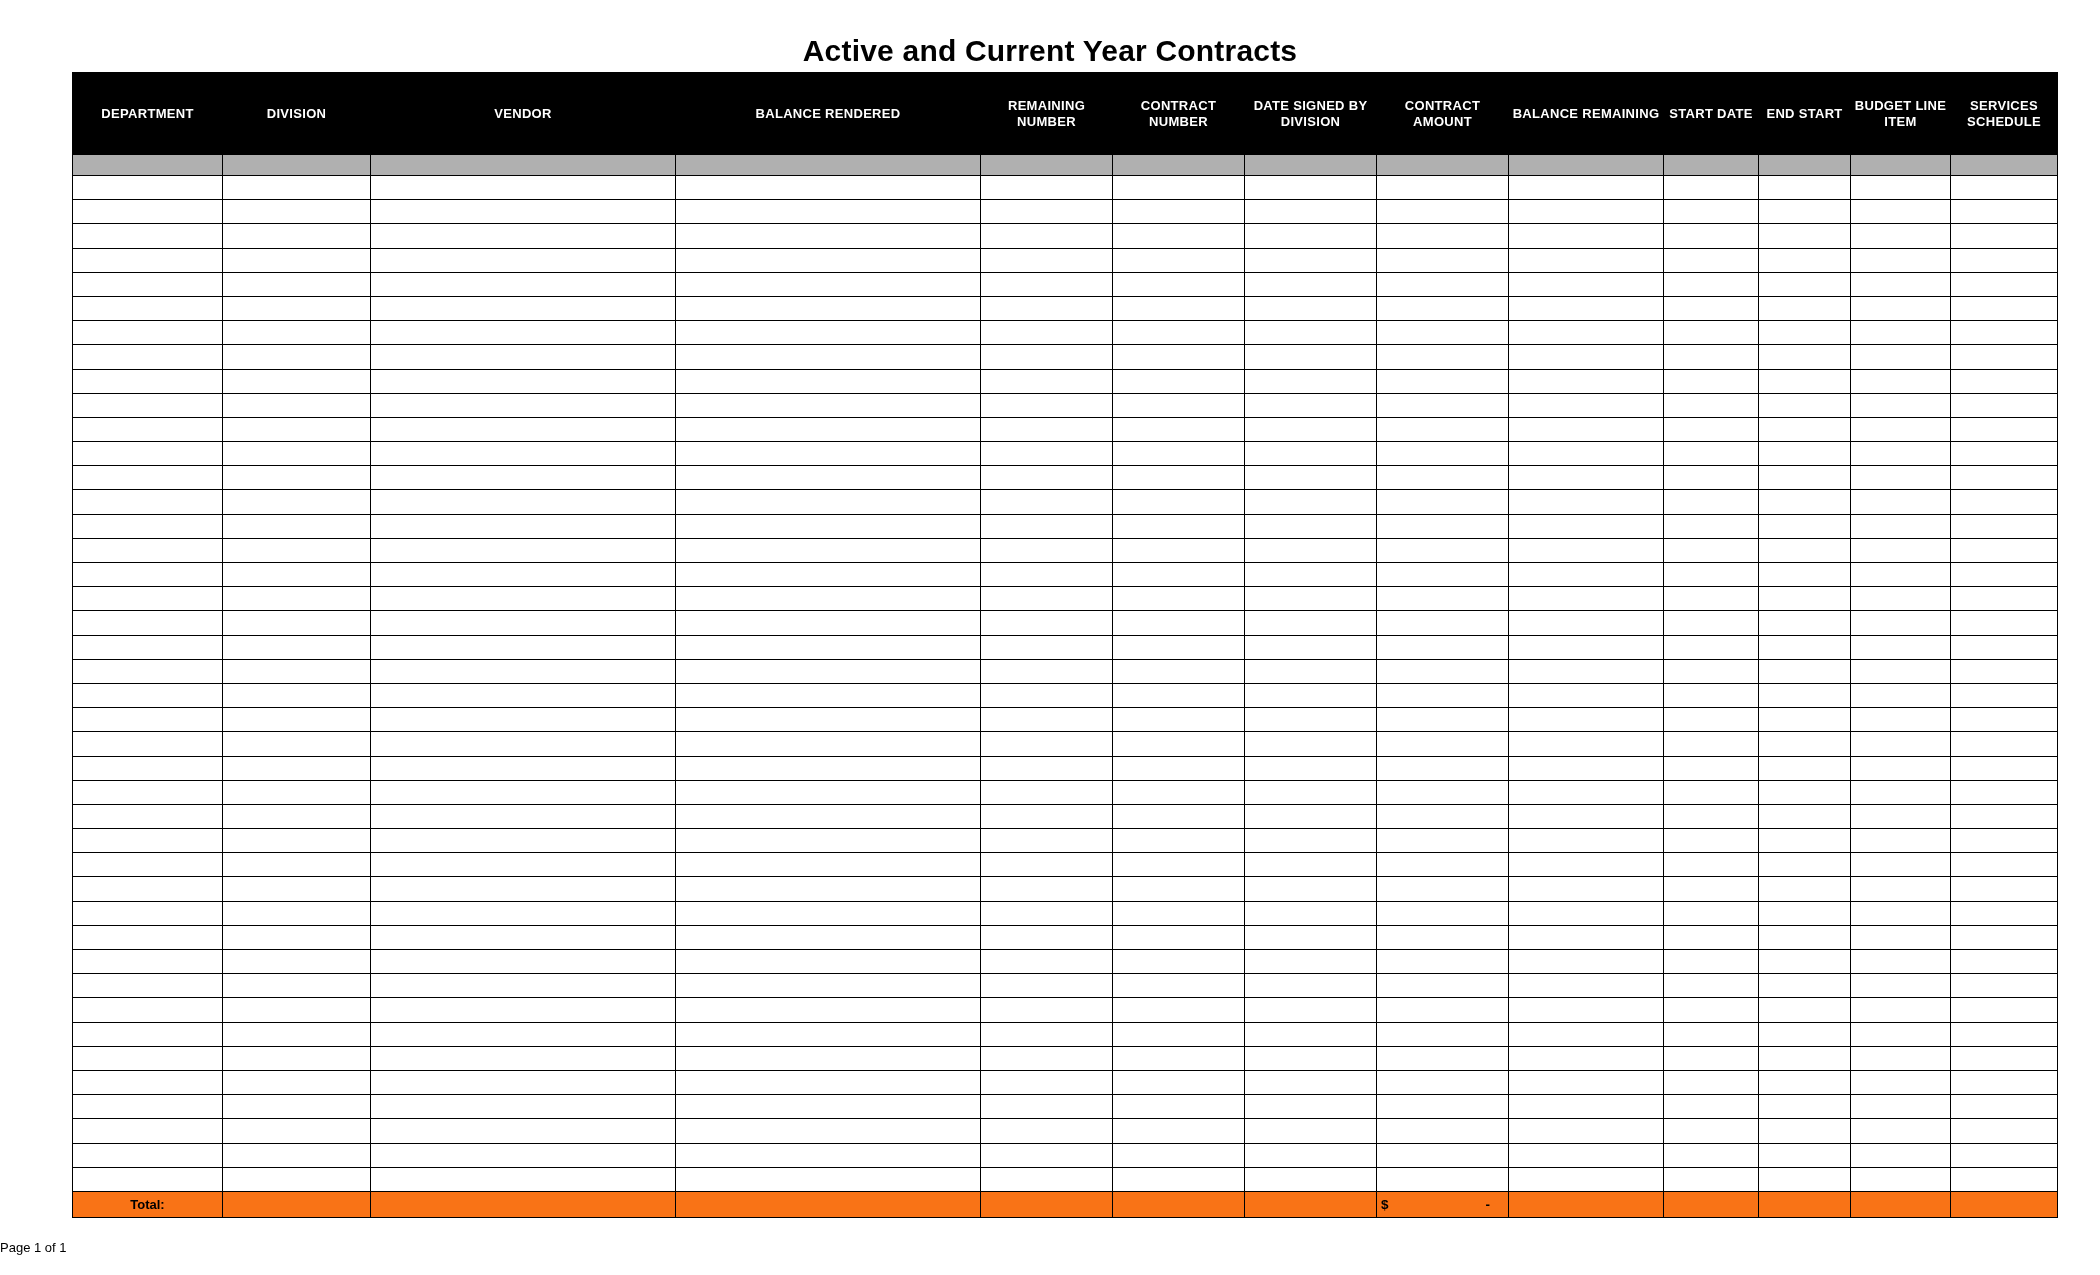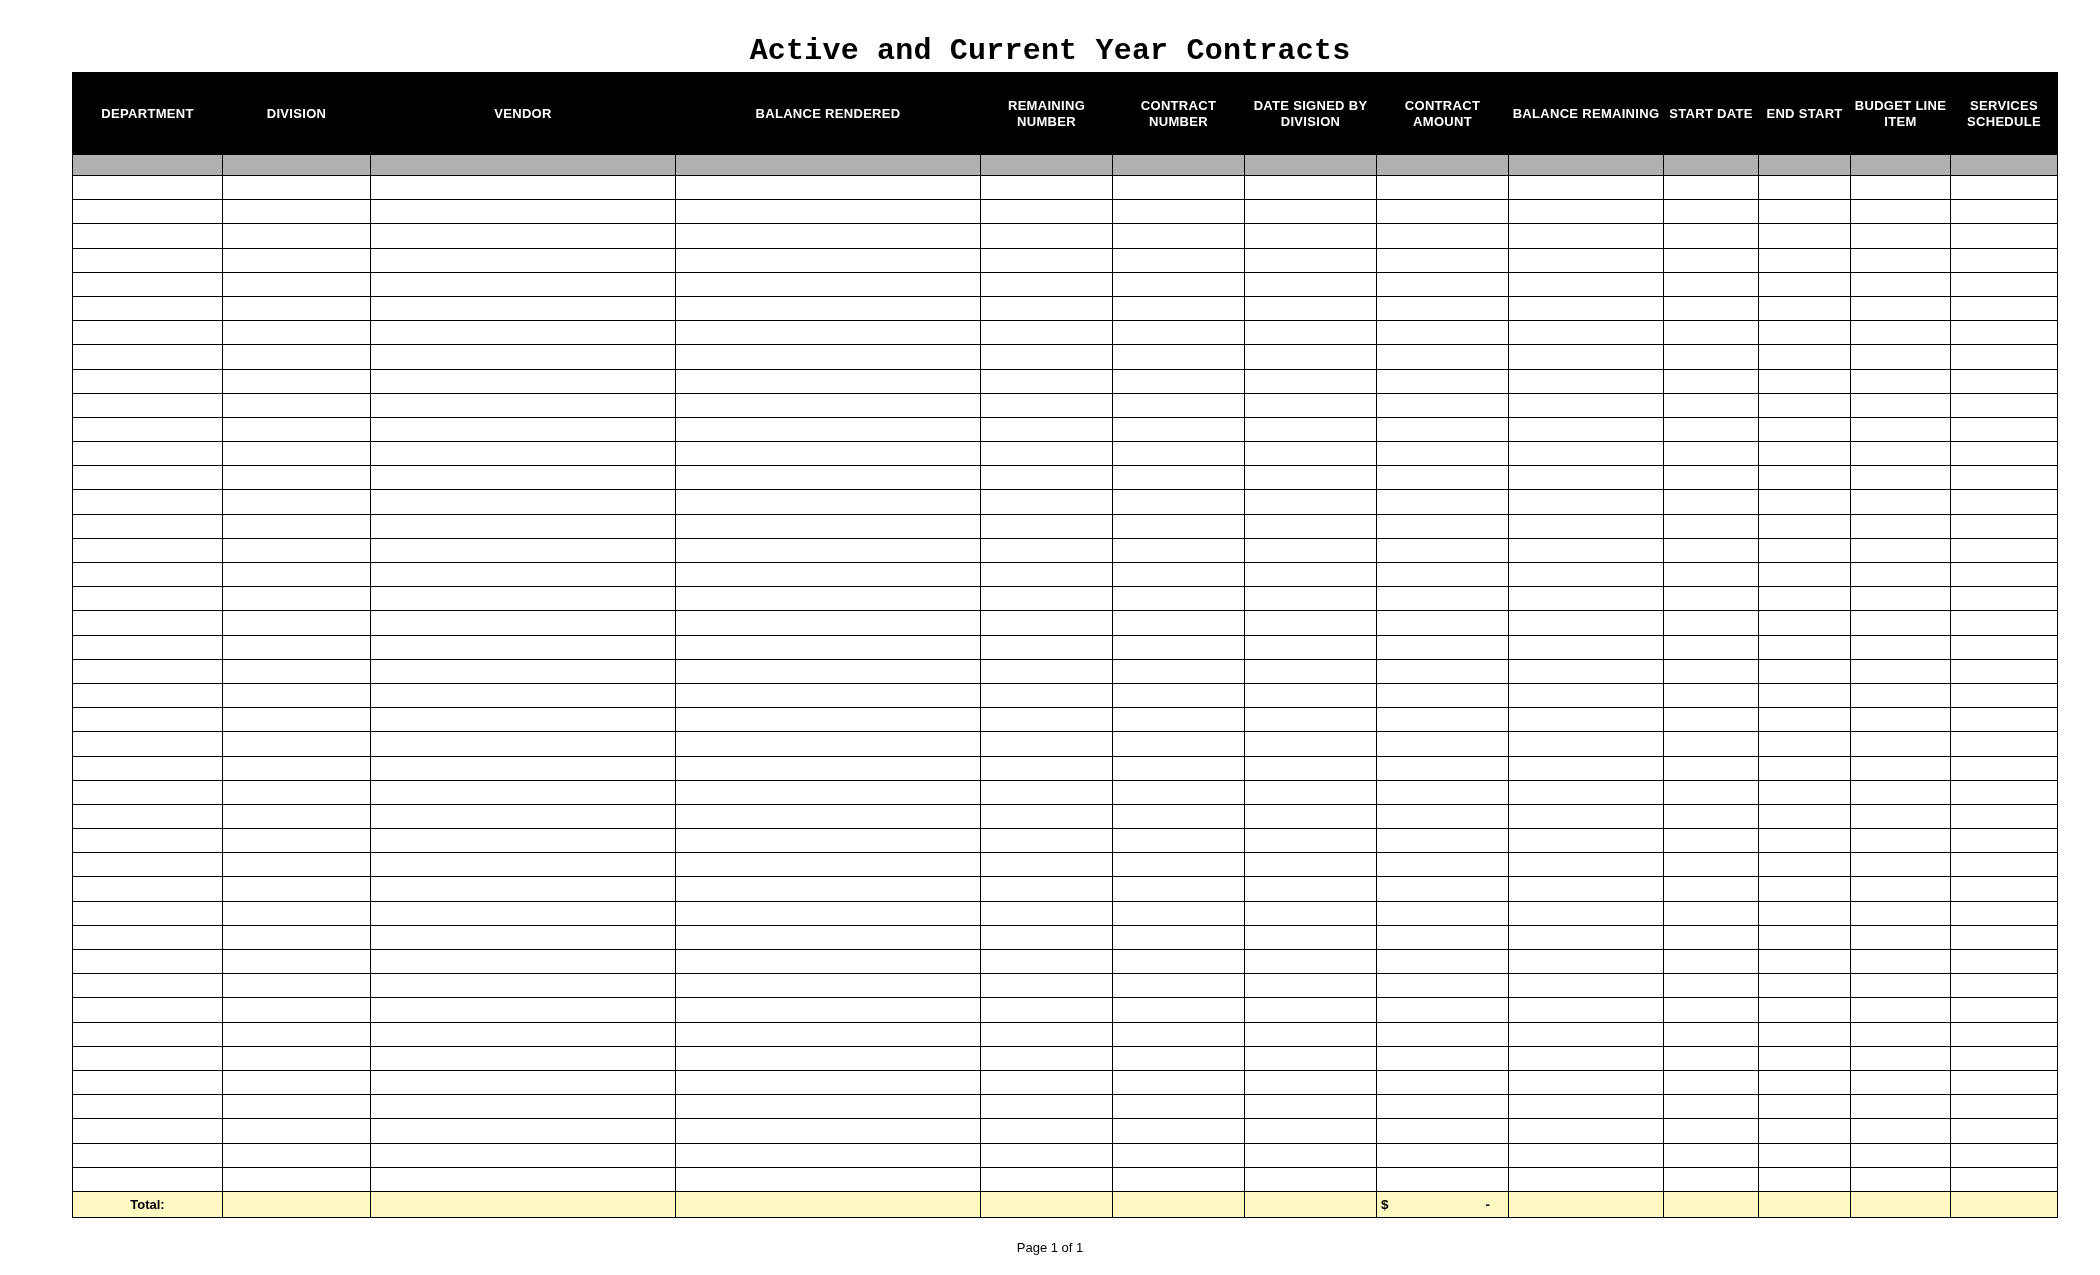--- a/index.html
+++ b/index.html
@@ -22,21 +22,20 @@
   }
   .doc-title {
     text-align: center;
     font-size: 30px;
     font-weight: bold;
     letter-spacing: 0.2px;
     margin: 0;
     padding-top: 34px;
     padding-bottom: 16px;
     color: #000;
-    font-family: Liberation Mono, monospace;
   }
   .table-wrap {
     position: absolute;
     left: 72px;
     top: 72px;
     width: 1985px;
   }
   table.sheet {
     border-collapse: collapse;
     table-layout: fixed;
@@ -64,21 +63,21 @@
   }
   tr.spacer-row td {
     background: #b0b0b0;
     height: 21px;
   }
   tr.data-row td {
     height: 24.2px;
     background: #ffffff;
   }
   tr.total-row td {
-    background: #fef9c3;
+    background: #f97316;
     height: 26px;
   }
   td.total-label {
     text-align: center;
     font-size: 13.5px;
     font-weight: bold;
     padding-right: 6px;
   }
   td.total-amount {
     position: relative;
@@ -97,21 +96,20 @@
     top: 50%;
     transform: translateY(-50%);
     font-size: 13.5px;
     font-weight: bold;
   }
   .footer {
     position: absolute;
     left: 0;
     right: 0;
     top: 1240px;
-    text-align: center;
     font-size: 13px;
     color: #000;
   }
   
   col.c0  { width: 150px; }
   col.c1  { width: 148px; }
   col.c2  { width: 305px; }
   col.c3  { width: 305px; }
   col.c4  { width: 132px; }
   col.c5  { width: 132px; }

